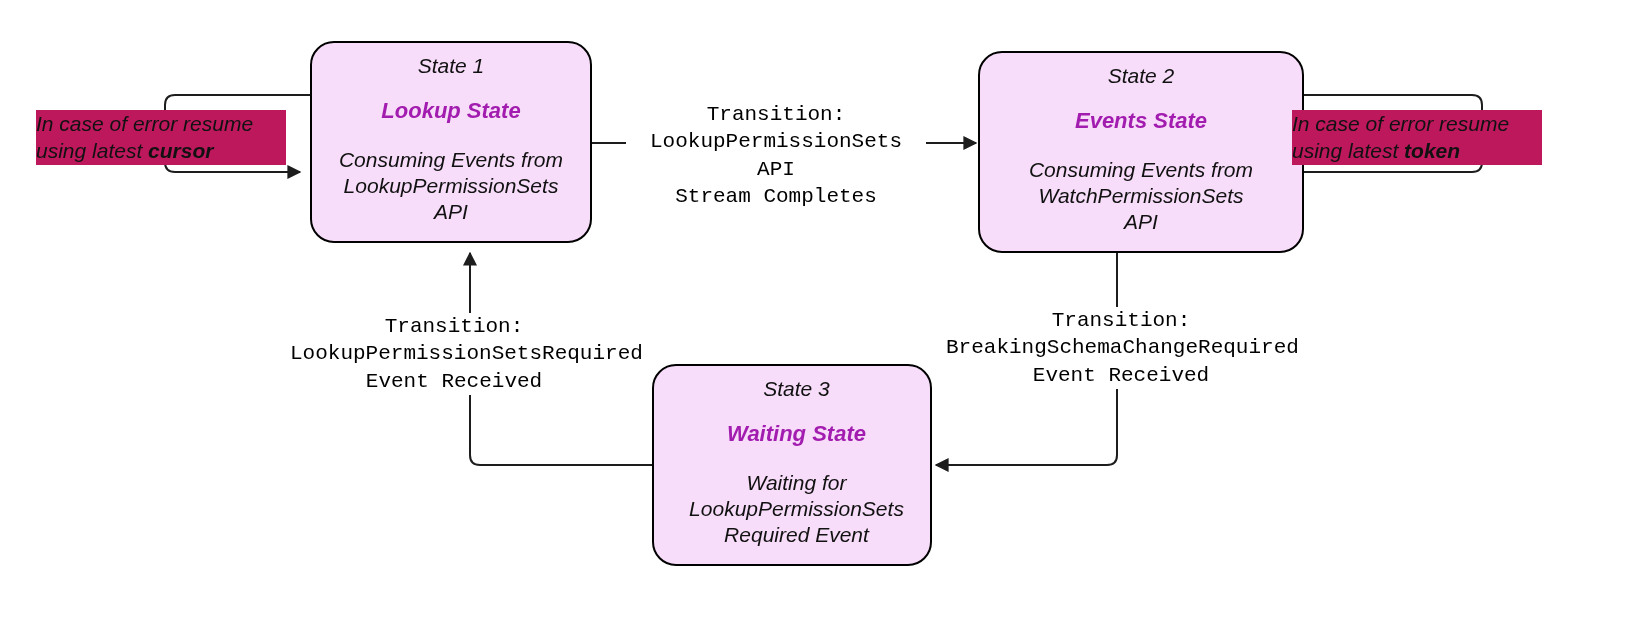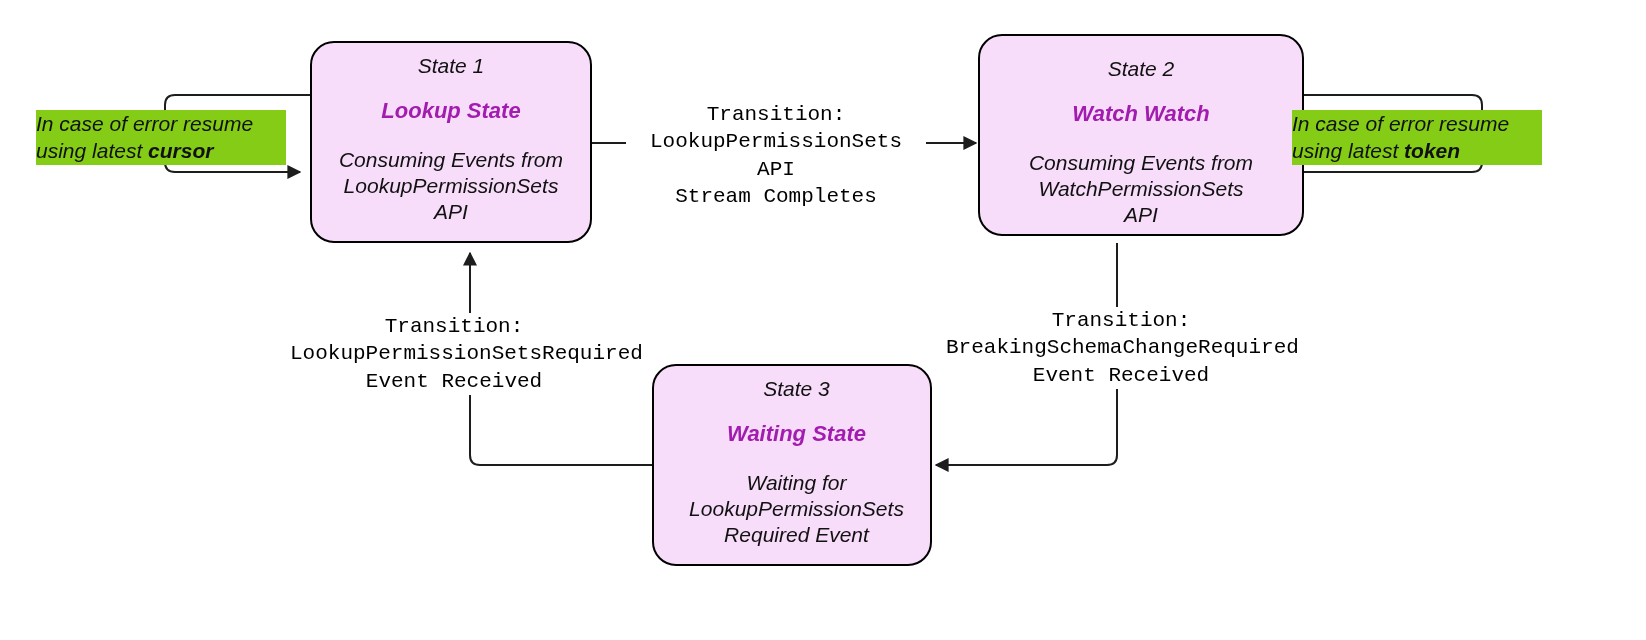--- a/index.html
+++ b/index.html
@@ -64,30 +64,30 @@
     white-space: pre-line;
     background: #ffffff;
     font-family: Liberation Mono, monospace;
   }
   .note-label {
     position: absolute;
     font-style: italic;
     font-size: 21px;
     color: #111111;
     line-height: 1.3;
-    background: #84cc16;
+    background: #be185d;
   }
   .note-label b {
     font-weight: bold;
     font-style: italic;
     margin-top: 44px;
   }
   
   #state1 { left: 310px; top: 41px;  width: 282px; height: 202px; padding-top: 10px; }
-  #state2 { left: 978px; top: 34px;  width: 326px; height: 202px; padding-top: 20px; }
+  #state2 { left: 978px; top: 51px;  width: 326px; height: 202px; padding-top: 10px; }
   #state3 { left: 652px; top: 364px; width: 280px; height: 202px; padding-top: 10px; padding-left: 9px; }
 
   .sp-a { height: 20px; }
   .sp-b { height: 22px; }
 
   
   #lbl-1to2 { left: 626px; top: 101px; width: 300px; }
   #lbl-3to1 { left: 290px; top: 313px; width: 328px; }
   #lbl-2to3 { left: 946px; top: 307px; width: 350px; }
   #note-left  { left: 36px;   top: 110px; width: 250px; }
@@ -132,21 +132,21 @@
     <div class="state-title">Lookup State</div>
     <div class="sp-b"></div>
     <div class="state-desc">Consuming Events from
 LookupPermissionSets
 API</div>
   </div>
 
   <div class="state-box" id="state2">
     <div class="state-num">State 2</div>
     <div class="sp-a"></div>
-    <div class="state-title">Watch Watch</div>
+    <div class="state-title">Events State</div>
     <div class="sp-b"></div>
     <div class="state-desc">Consuming Events from
 WatchPermissionSets
 API</div>
   </div>
 
   <div class="state-box" id="state3">
     <div class="state-num">State 3</div>
     <div class="sp-a"></div>
     <div class="state-title">Waiting State</div>

